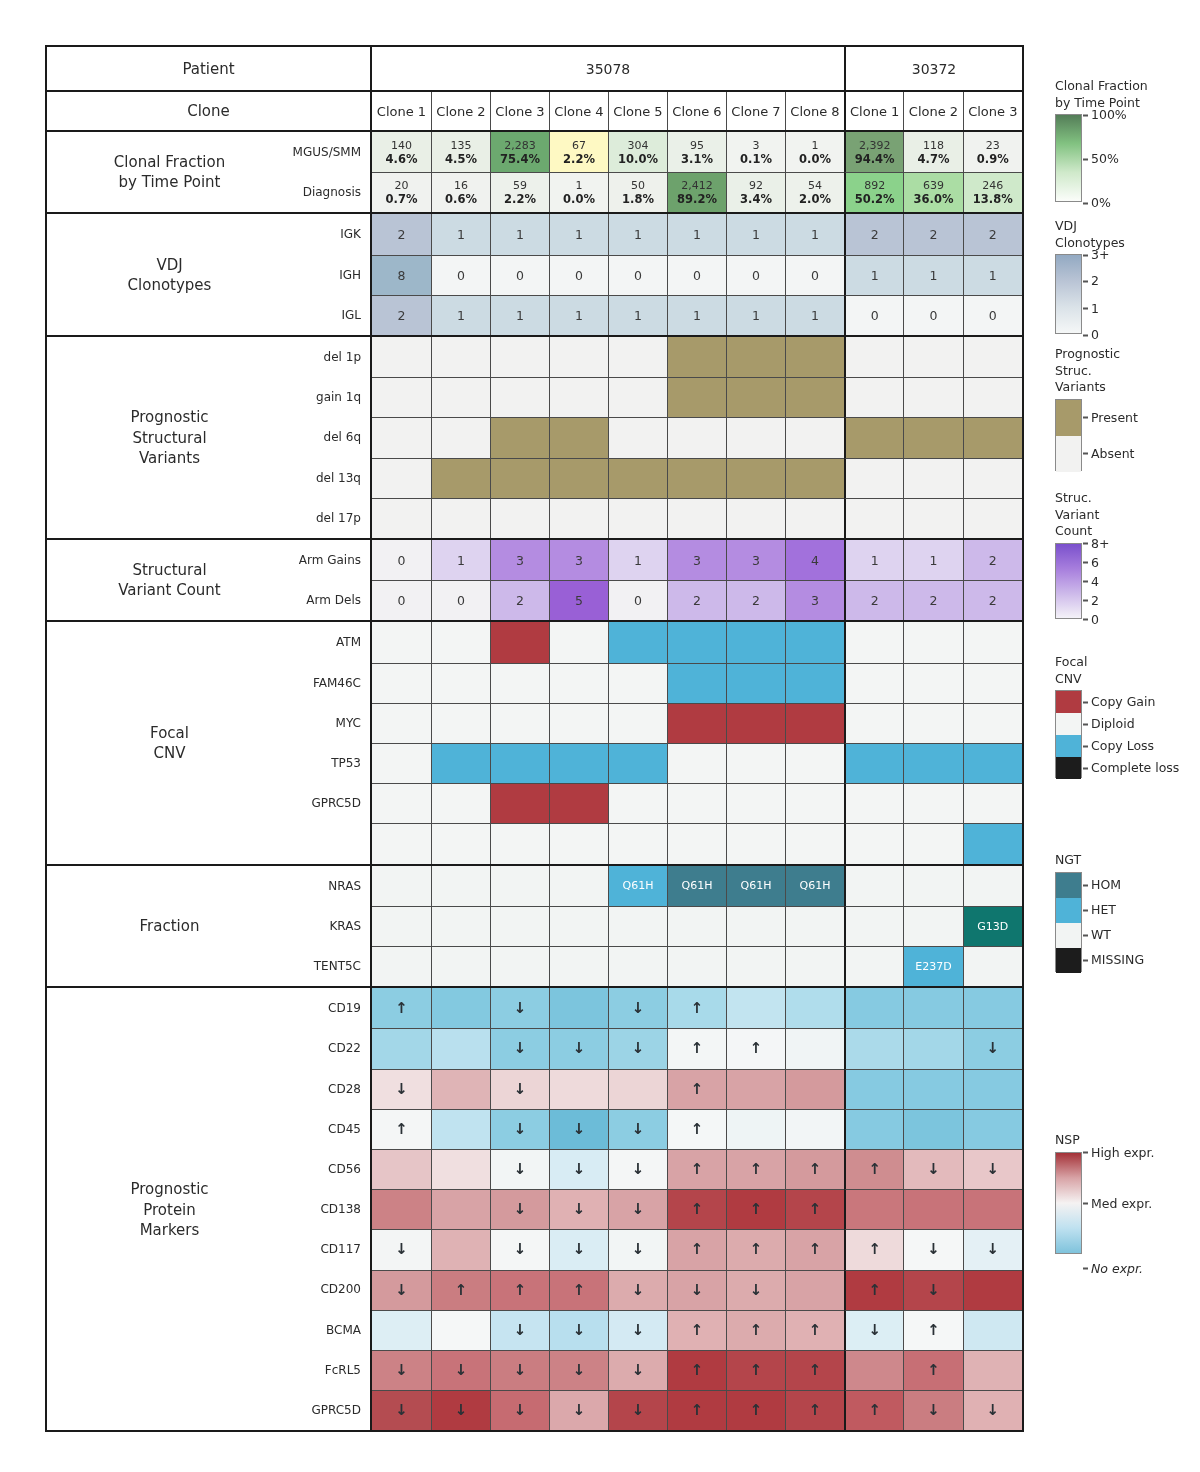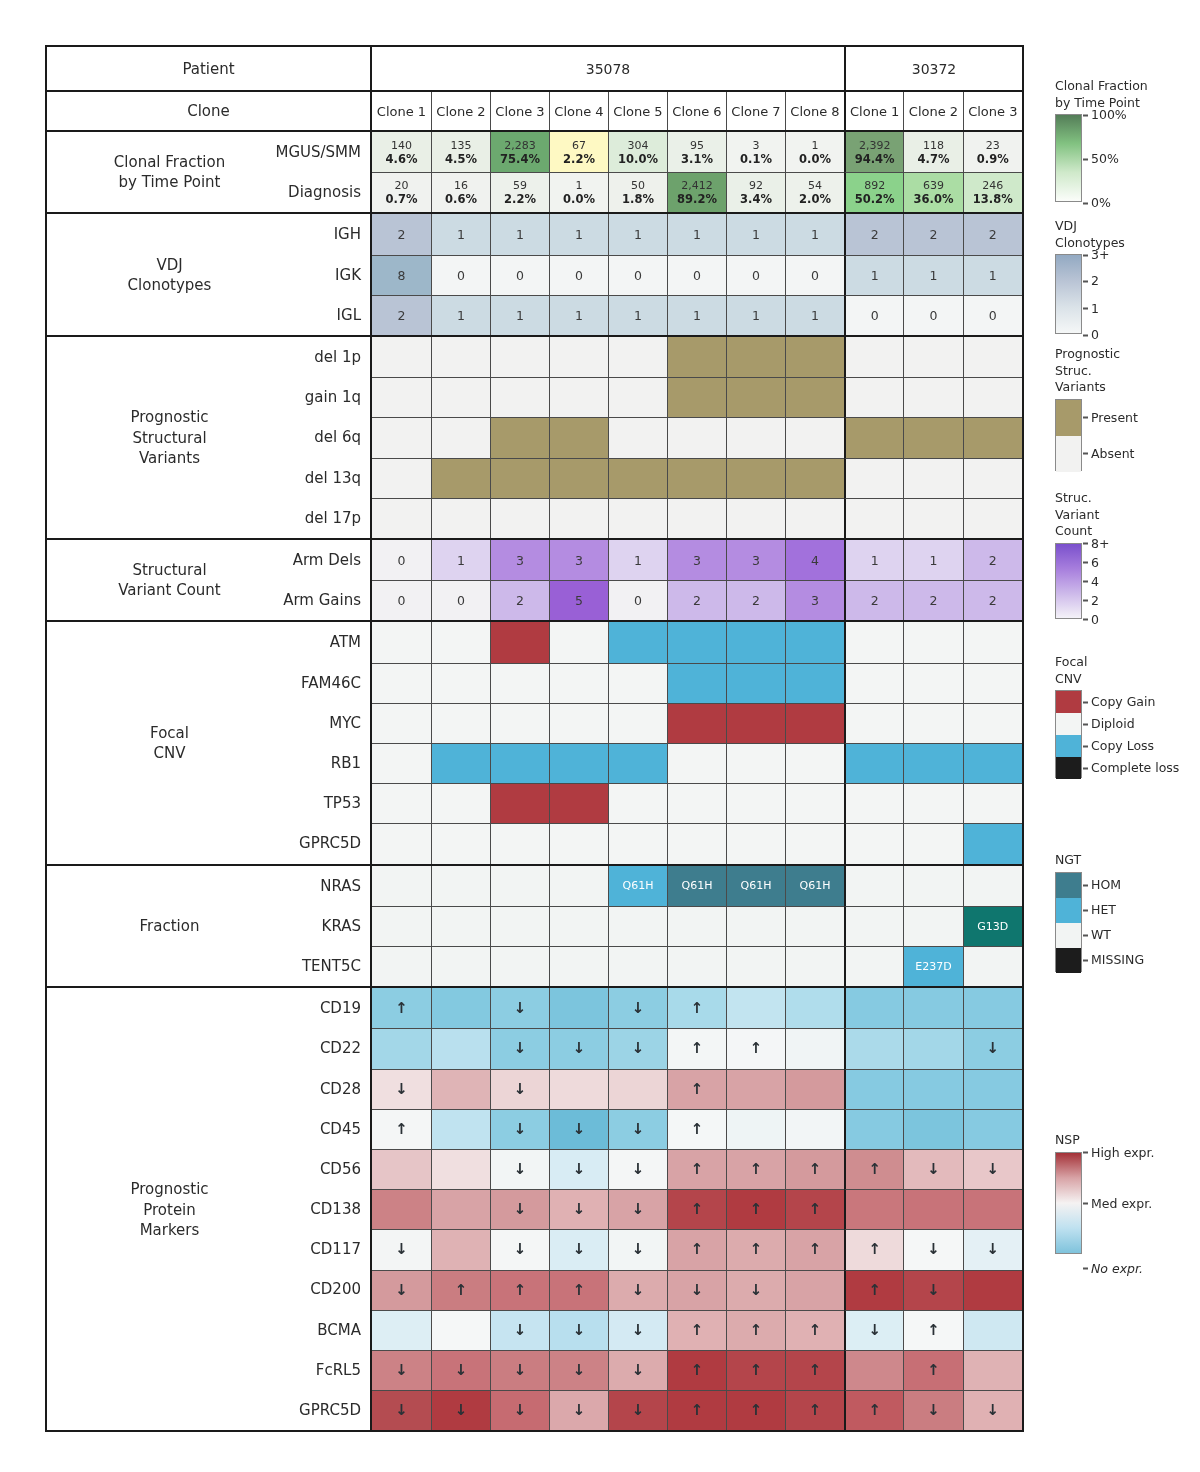--- a/index.html
+++ b/index.html
@@ -15,21 +15,21 @@
   .pgroup.p2{border-left:2px solid #1a1a1a;}
   .clone-cell{display:flex;align-items:center;justify-content:center;font-size:13px;
               box-sizing:border-box;border-left:1px solid #4a4a4a;}
   .clone-cell.c0{border-left:none;}
   .clone-cell.p2s{border-left:2px solid #1a1a1a;}
   .section{display:flex;border-top:2px solid #1a1a1a;}
   .sec-label{flex:0 0 325px;position:relative;border-right:2px solid #1a1a1a;box-sizing:border-box;background:#fff;}
   .sec-title{position:absolute;left:0;top:50%;width:245px;transform:translateY(-50%);
              text-align:center;font-size:15px;line-height:1.35;white-space:pre-line;}
   .row-labels{position:absolute;left:0;right:9px;top:0;}
-  .row-label{height:40.2px;line-height:40.2px;text-align:right;font-size:15px;white-space:nowrap;}
+  .row-label{height:40.2px;line-height:40.2px;text-align:right;font-size:12px;white-space:nowrap;}
   .sec-grid{display:grid;grid-template-columns:repeat(8,59px) repeat(3,59.333px);}
   .cell{height:40.2px;box-sizing:border-box;border-left:1px solid #4a4a4a;border-top:1px solid #4a4a4a;
         display:flex;flex-direction:column;align-items:center;justify-content:center;overflow:hidden;}
   .cell.c0{border-left:none;}
   .cell.p2s{border-left:2px solid #1a1a1a;}
   .cell.r0{border-top:none;}
   .frac-n{font-size:11px;line-height:13px;color:#333;}
   .frac-p{font-size:11.5px;line-height:14px;font-weight:700;color:#222;}
   .num{font-size:12.5px;color:#3a3a3a;}
   .mut{font-size:11px;color:#fff;}
@@ -165,22 +165,22 @@
             <div class="frac-n">246</div>
             <div class="frac-p">13.8%</div>
           </div>
         </div>
       </div>
       <div class="section" style="height: 120.6px;">
         <div class="sec-label">
           <div class="sec-title">VDJ
 Clonotypes</div>
           <div class="row-labels">
+            <div class="row-label">IGK</div>
             <div class="row-label">IGH</div>
-            <div class="row-label">IGK</div>
             <div class="row-label">IGL</div>
           </div>
         </div>
         <div class="sec-grid">
           <div class="cell c0 r0" style="background: rgb(185, 196, 213);">
             <div class="num">2</div>
           </div>
           <div class="cell r0" style="background: rgb(204, 219, 227);">
             <div class="num">1</div>
           </div>
@@ -348,22 +348,22 @@
           <div class="cell p2s" style="background: rgb(242, 242, 241);"></div>
           <div class="cell" style="background: rgb(242, 242, 241);"></div>
           <div class="cell" style="background: rgb(242, 242, 241);"></div>
         </div>
       </div>
       <div class="section" style="height: 80.4px;">
         <div class="sec-label">
           <div class="sec-title">Structural
 Variant Count</div>
           <div class="row-labels">
+            <div class="row-label">Arm Gains</div>
             <div class="row-label">Arm Dels</div>
-            <div class="row-label">Arm Gains</div>
           </div>
         </div>
         <div class="sec-grid">
           <div class="cell c0 r0" style="background: rgb(242, 241, 243);">
             <div class="num">0</div>
           </div>
           <div class="cell r0" style="background: rgb(222, 211, 240);">
             <div class="num">1</div>
           </div>
           <div class="cell r0" style="background: rgb(180, 140, 225);">
@@ -429,21 +429,20 @@
         </div>
       </div>
       <div class="section" style="height: 241.2px;">
         <div class="sec-label">
           <div class="sec-title">Focal
 CNV</div>
           <div class="row-labels">
             <div class="row-label">ATM</div>
             <div class="row-label">FAM46C</div>
             <div class="row-label">MYC</div>
-            <div class="row-label">RB1</div>
             <div class="row-label">TP53</div>
             <div class="row-label">GPRC5D</div>
           </div>
         </div>
         <div class="sec-grid">
           <div class="cell c0 r0" style="background: rgb(243, 245, 244);"></div>
           <div class="cell r0" style="background: rgb(243, 245, 244);"></div>
           <div class="cell r0" style="background: rgb(176, 59, 65);"></div>
           <div class="cell r0" style="background: rgb(243, 245, 244);"></div>
           <div class="cell r0" style="background: rgb(79, 179, 216);"></div>

